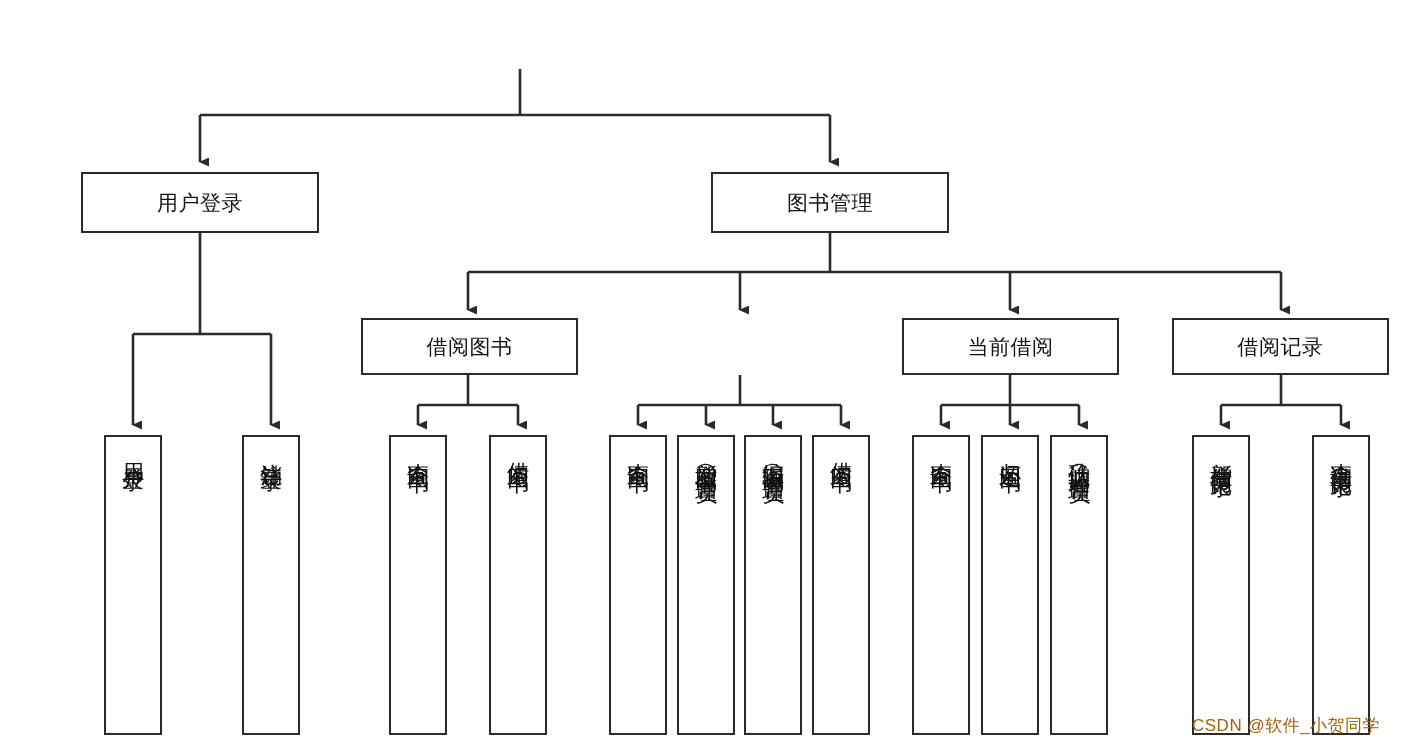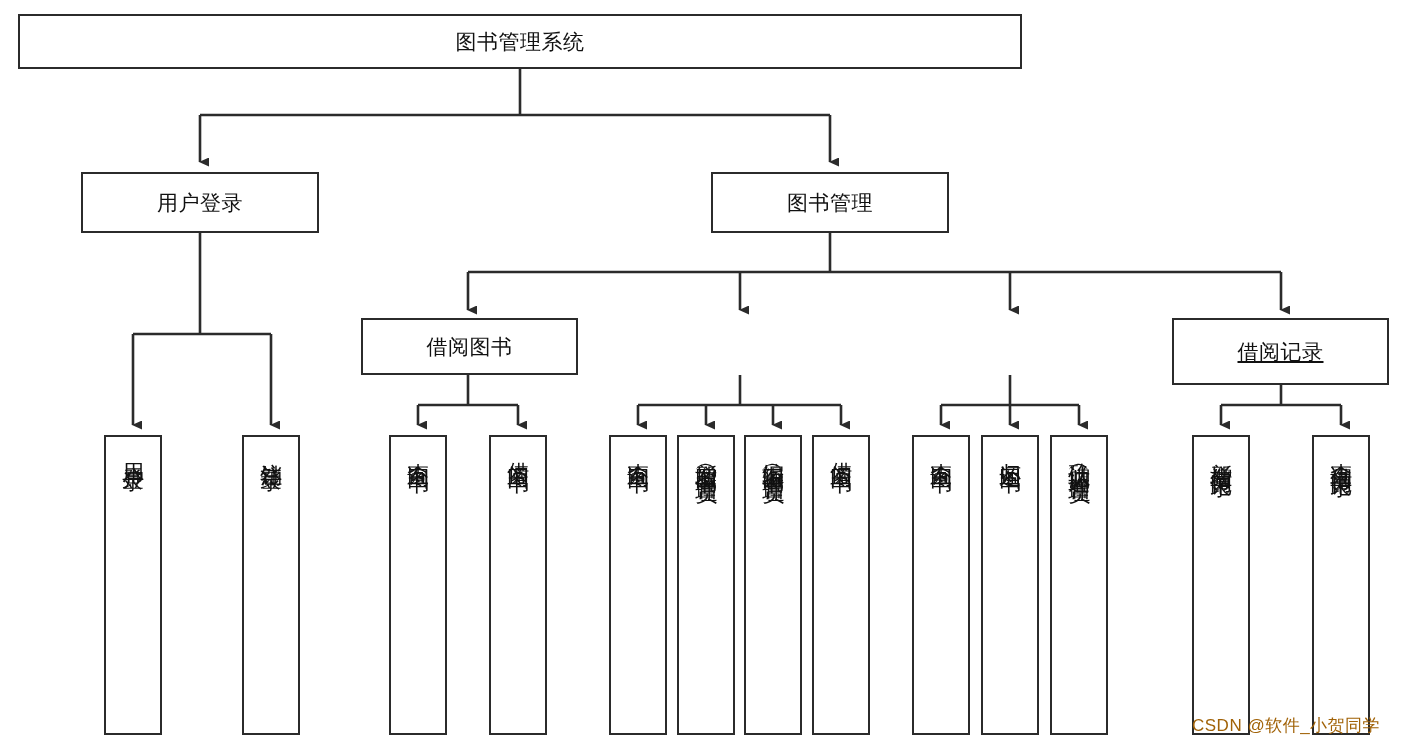--- a/index.html
+++ b/index.html
@@ -114,35 +114,35 @@
       <path d="M1010,405 L1010,425" marker-end="url(#arrowhead)"></path>
       <path d="M1079,405 L1079,425" marker-end="url(#arrowhead)"></path>
 
       <path d="M1281,375 L1281,405"></path>
       <path d="M1221,405 L1341,405"></path>
       <path d="M1221,405 L1221,425" marker-end="url(#arrowhead)"></path>
       <path d="M1341,405 L1341,425" marker-end="url(#arrowhead)"></path>
     </g>
   </svg>
 
-  <div class="node node-h" style="left:18px; top:14px; width:1004px; height:55px;">
-    <span>图书管理系统</span>
-  </div>
 
   <div class="node node-h" style="left:81px; top:172px; width:238px; height:61px;">
     <span>用户登录</span>
   </div>
   <div class="node node-h" style="left:711px; top:172px; width:238px; height:61px;text-align:center;">
     <span>图书管理</span>
   </div>
 
   <div class="node node-h" style="left:361px; top:318px; width:217px; height:57px;">
     <span>借阅图书</span>
   </div>
-  <div class="node node-h" style="left:1172px; top:318px; width:217px; height:67px;text-decoration:underline;">
+  <div class="node node-h" style="left:902px; top:318px; width:217px; height:57px;">
+    <span>当前借阅</span>
+  </div>
+  <div class="node node-h" style="left:1172px; top:318px; width:217px; height:57px;">
     <span>借阅记录</span>
   </div>
 
   <div class="node node-v" style="left:104px; top:435px; width:58px; height:300px;">
     <span class="vtext">用户登录</span>
   </div>
   <div class="node node-v" style="left:242px; top:435px; width:58px; height:300px;">
     <span class="vtext">注销登录</span>
   </div>
 

